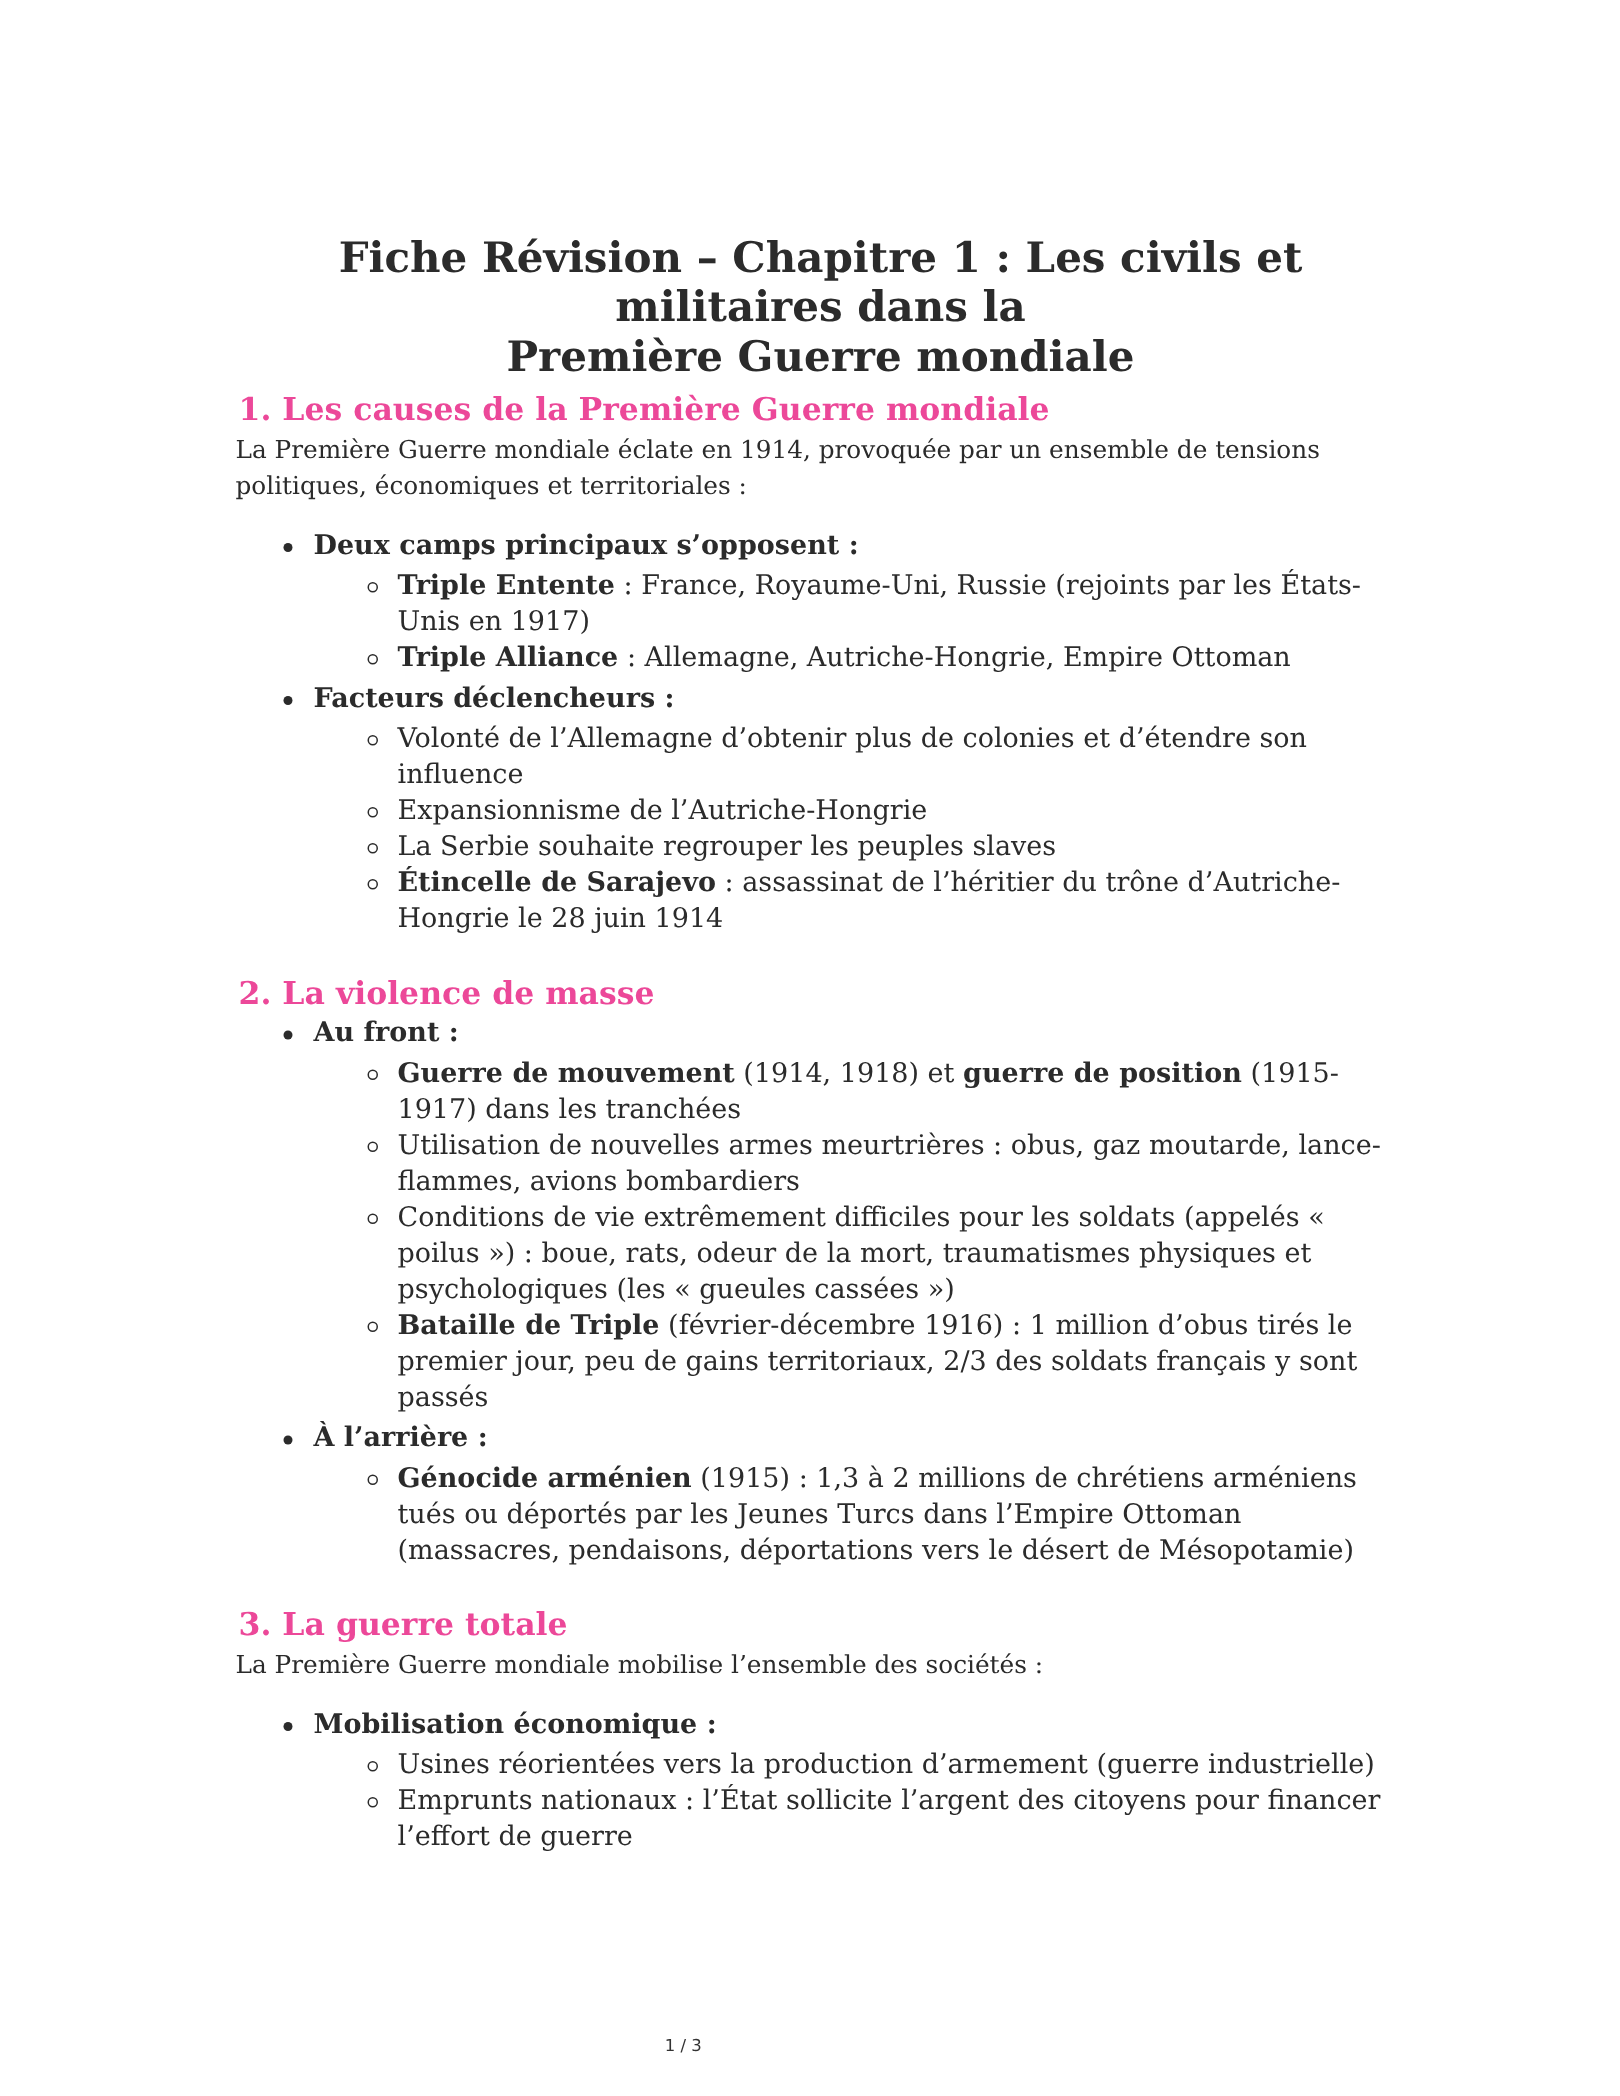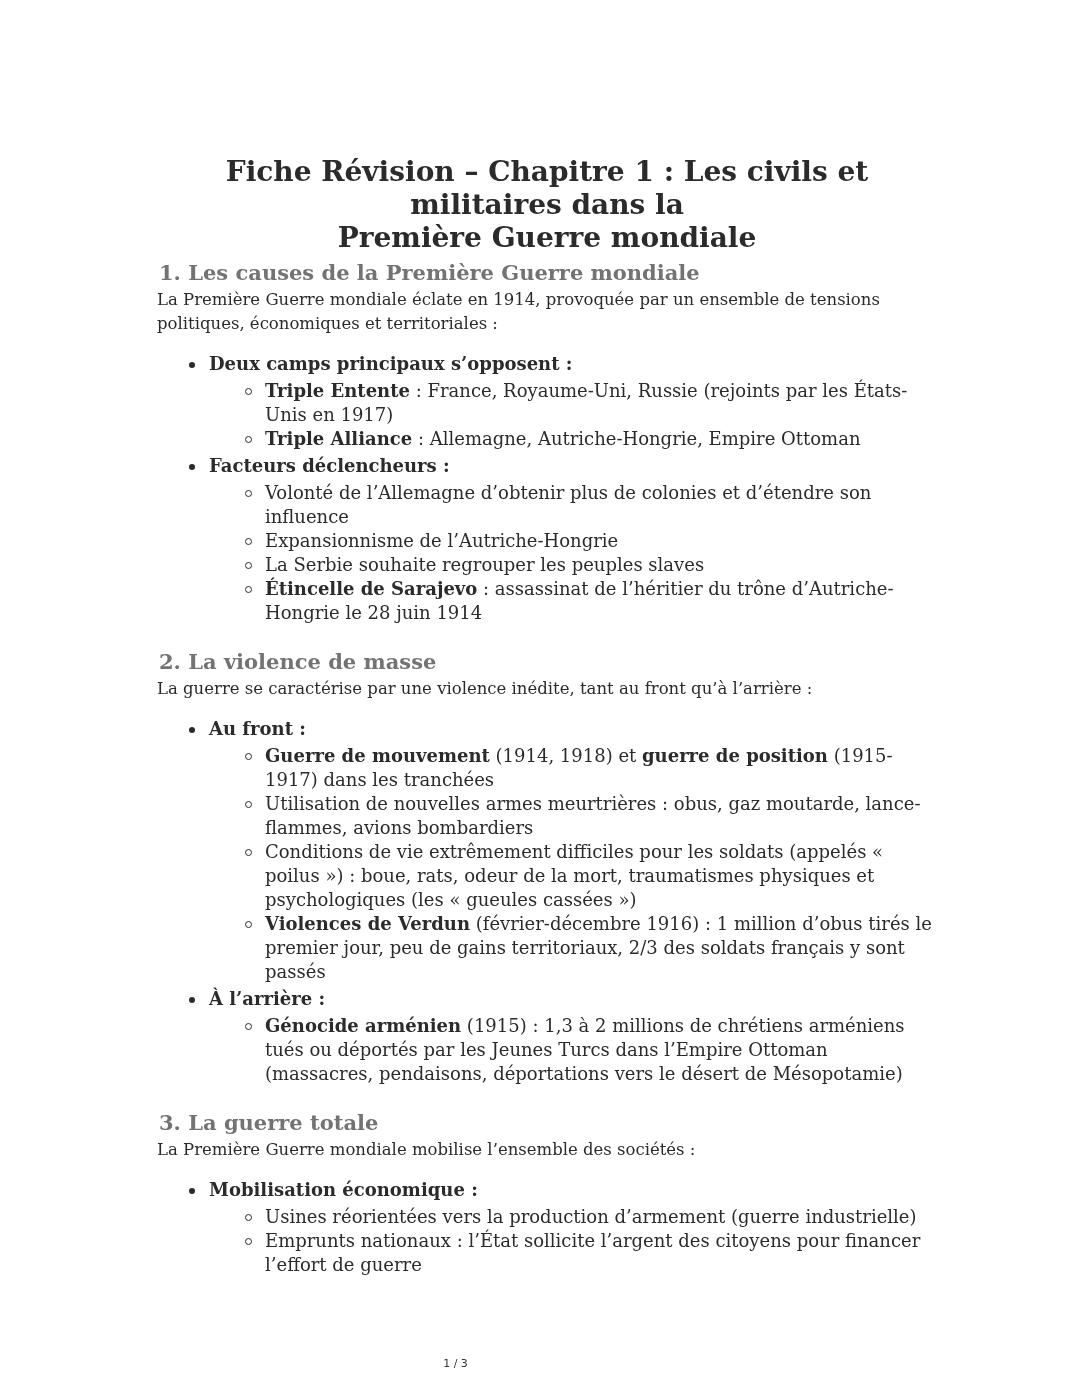--- a/index.html
+++ b/index.html
@@ -1,20 +1,20 @@
 <!DOCTYPE html>
 <html><head>
 <meta charset="utf-8">
 <style>
   html, body { margin: 0; padding: 0; background: #ffffff; }
   body { width: 1080px; height: 1397px; position: relative; overflow: hidden;
          font-family: "DejaVu Serif", "Liberation Serif", serif; color: #2b2b2b; }
   .page { position: absolute; left: 157px; top: 155px; width: 780px; }
   .title { text-align: center; font-size: 28px; font-weight: 600; line-height: 33px; margin: 0 0 4px 0; color: #2b2b2b; }
-  .h2 { font-size: 21px; font-weight: bold; margin: 0; line-height: 30px; padding-left: 2px; color: #737373; }
+  .h2 { font-size: 21px; font-weight: bold; margin: 0; line-height: 30px; padding-left: 2px; color: #ec4899; }
   .intro { font-size: 16.5px; line-height: 24px; margin: 0 0 16px 0; }
   ul.l1 { list-style: none; margin: 0; padding: 0 0 0 52px; }
   ul.l2 { list-style: none; margin: 3px; padding: 0 0 0 53px; }
   li { position: relative; font-size: 18px; line-height: 24px; }
   ul.l1 > li > .bullet { position: absolute; left: -20px; top: 10px; width: 6px; height: 6px; border-radius: 50%; background: #2b2b2b; }
   ul.l2 > li > .bullet { position: absolute; left: -20px; top: 9px; width: 5px; height: 5px; border-radius: 50%; border: 1.3px solid #2b2b2b; background: transparent; }
   b { font-weight: bold; }
   .section { margin-bottom: 22px; }
   .footer { position: absolute; top: 1357px; left: 0; width: 911px; text-align: center; font-family: "DejaVu Sans", sans-serif; font-size: 11px; color: #333; }
 </style>
@@ -47,30 +47,29 @@
           <li><span class="bullet"></span><span>Expansionnisme de l’Autriche-Hongrie</span></li>
           <li><span class="bullet"></span><span>La Serbie souhaite regrouper les peuples slaves</span></li>
           <li><span class="bullet"></span><b>Étincelle de Sarajevo</b><span> : assassinat de l’héritier du trône d’Autriche-Hongrie le 28 juin 1914</span></li>
         </ul>
       </li>
     </ul>
   </div>
 
   <div class="section">
     <div class="h2">2. La violence de masse</div>
-    <p class="intro">La guerre se caractérise par une violence inédite, tant au front qu’à l’arrière :</p>
     <ul class="l1">
       <li>
         <span class="bullet"></span>
         <b>Au front :</b>
         <ul class="l2">
           <li><span class="bullet"></span><b>Guerre de mouvement</b><span> (1914, 1918) et </span><b>guerre de position</b><span> (1915-1917) dans les tranchées</span></li>
           <li><span class="bullet"></span><span>Utilisation de nouvelles armes meurtrières : obus, gaz moutarde, lance-flammes, avions bombardiers</span></li>
           <li><span class="bullet"></span><span>Conditions de vie extrêmement difficiles pour les soldats (appelés « poilus ») : boue, rats, odeur de la mort, traumatismes physiques et psychologiques (les « gueules cassées »)</span></li>
-          <li><span class="bullet"></span><b>Violences de Verdun</b><span> (février-décembre 1916) : 1 million d’obus tirés le premier jour, peu de gains territoriaux, 2/3 des soldats français y sont passés</span></li>
+          <li><span class="bullet"></span><b>Bataille de Triple</b><span> (février-décembre 1916) : 1 million d’obus tirés le premier jour, peu de gains territoriaux, 2/3 des soldats français y sont passés</span></li>
         </ul>
       </li>
       <li>
         <span class="bullet"></span>
         <b>À l’arrière :</b>
         <ul class="l2">
           <li><span class="bullet"></span><b>Génocide arménien</b><span> (1915) : 1,3 à 2 millions de chrétiens arméniens tués ou déportés par les Jeunes Turcs dans l’Empire Ottoman (massacres, pendaisons, déportations vers le désert de Mésopotamie)</span></li>
         </ul>
       </li>
     </ul>

